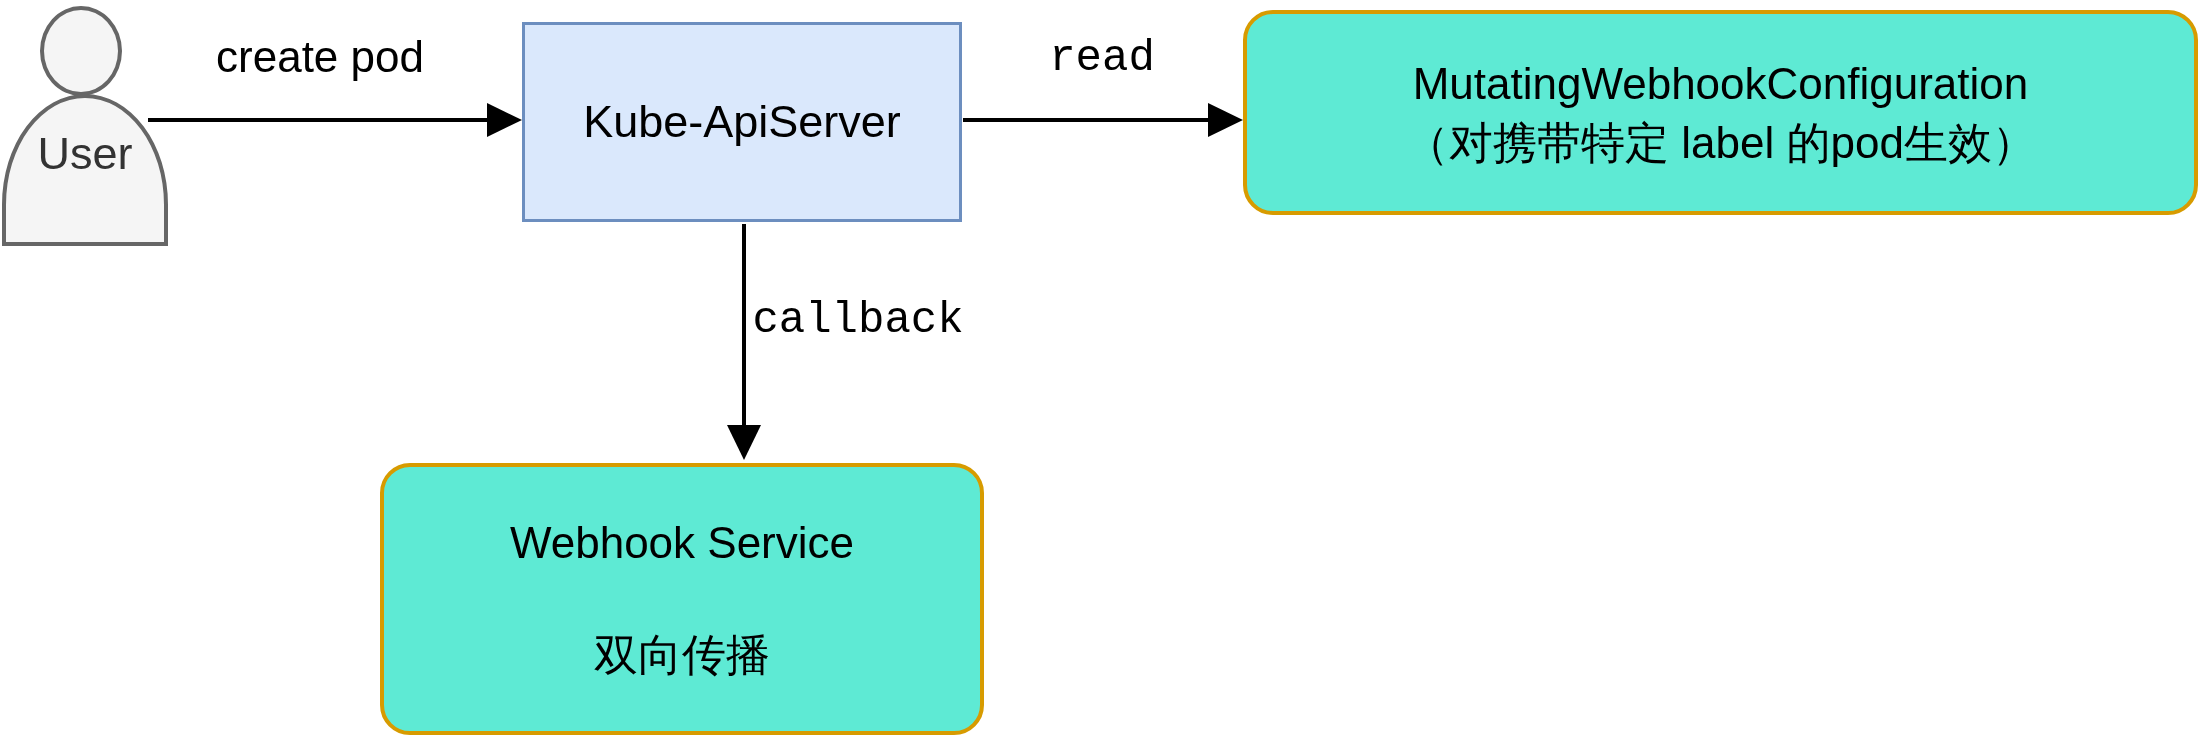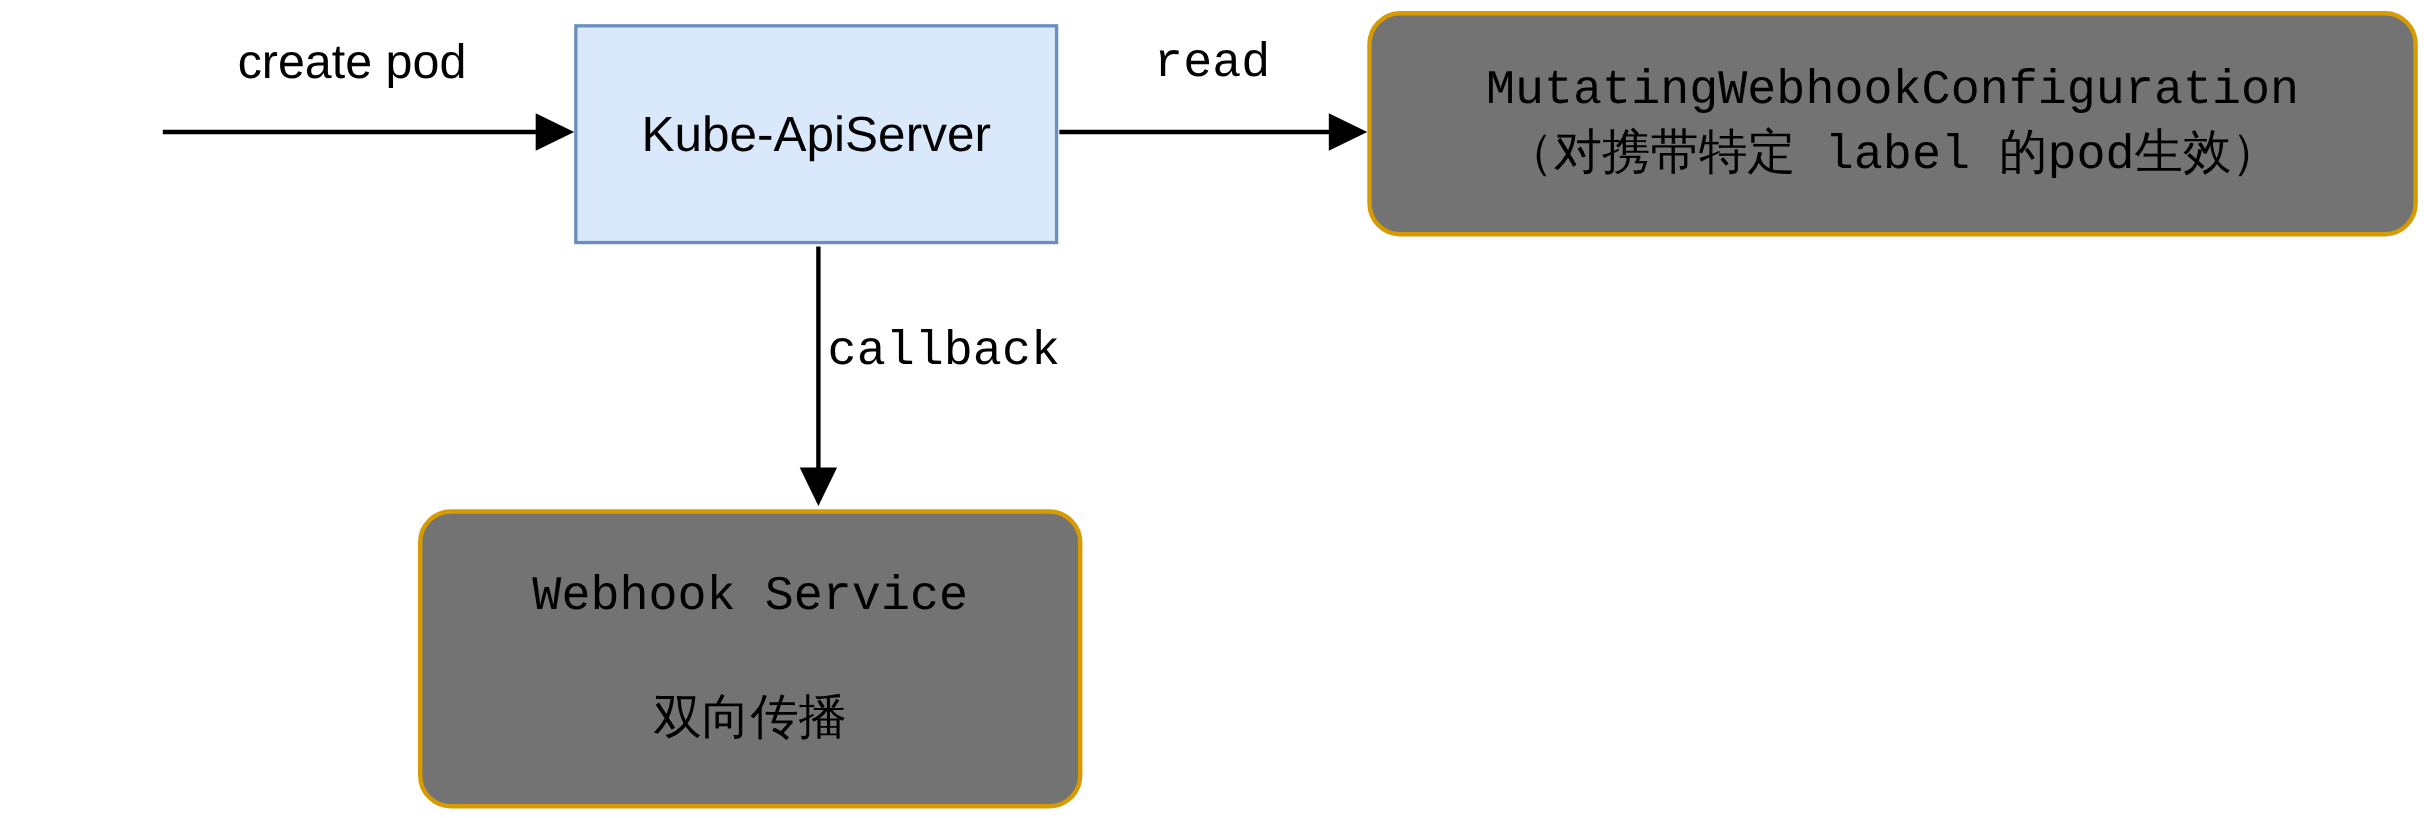--- a/index.html
+++ b/index.html
@@ -6,21 +6,21 @@
   .canvas{
     position:relative;width:2204px;height:744px;background:#ffffff;overflow:hidden;
     font-family:"Liberation Sans",sans-serif;color:#000;
   }
   .node{
     position:absolute;display:flex;flex-direction:column;align-items:center;justify-content:center;
     text-align:center;box-sizing:border-box;
   }
   .node .line{width:100%;}
   .blue-box{background:#dae8fc;border:3px solid #6c8ebf;}
-  .orange-box{background:#737373;border:4px solid #d79b00;border-radius:30px;font-family:Liberation Mono, monospace;}
+  .orange-box{background:#5eead4;border:4px solid #d79b00;border-radius:30px;}
   #api-server{left:522px;top:22px;width:440px;height:200px;font-size:45px;}
   #mwc{left:1243px;top:10px;width:955px;height:205px;font-size:44px;line-height:59px;}
   #whs{left:380px;top:463px;width:604px;height:272px;font-size:44px;line-height:56px;}
   .edge-label{
     position:absolute;transform:translate(-50%,-50%);
     font-size:44px;white-space:nowrap;background:#ffffff;padding:0 6px;
   }
   #lbl-create{left:320px;top:57px;}
   #lbl-read{left:1102px;top:58px;font-family:Liberation Mono, monospace;}
   #lbl-callback{left:858px;top:320px;font-family:Liberation Mono, monospace;}
@@ -52,20 +52,26 @@
     <g>
       <line x1="963" y1="120" x2="1211" y2="120" stroke="#000000" stroke-width="4"></line>
       <polygon points="1243,120 1208,103 1208,137" fill="#000000"></polygon>
     </g>
     <g>
       <line x1="744" y1="224" x2="744" y2="428" stroke="#000000" stroke-width="4"></line>
       <polygon points="744,460 727,425 761,425" fill="#000000"></polygon>
     </g>
   </svg>
 
+  <div class="actor">
+    <div class="actor-head"></div>
+    <div class="actor-body">
+      <span>User</span>
+    </div>
+  </div>
 
   <div class="edge-label" id="lbl-create">create pod</div>
   <div class="edge-label" id="lbl-read">read</div>
   <div class="edge-label" id="lbl-callback">callback</div>
 
   <div class="node blue-box" id="api-server">
     <div class="line">Kube-ApiServer</div>
   </div>
 
   <div class="node orange-box" id="mwc">

